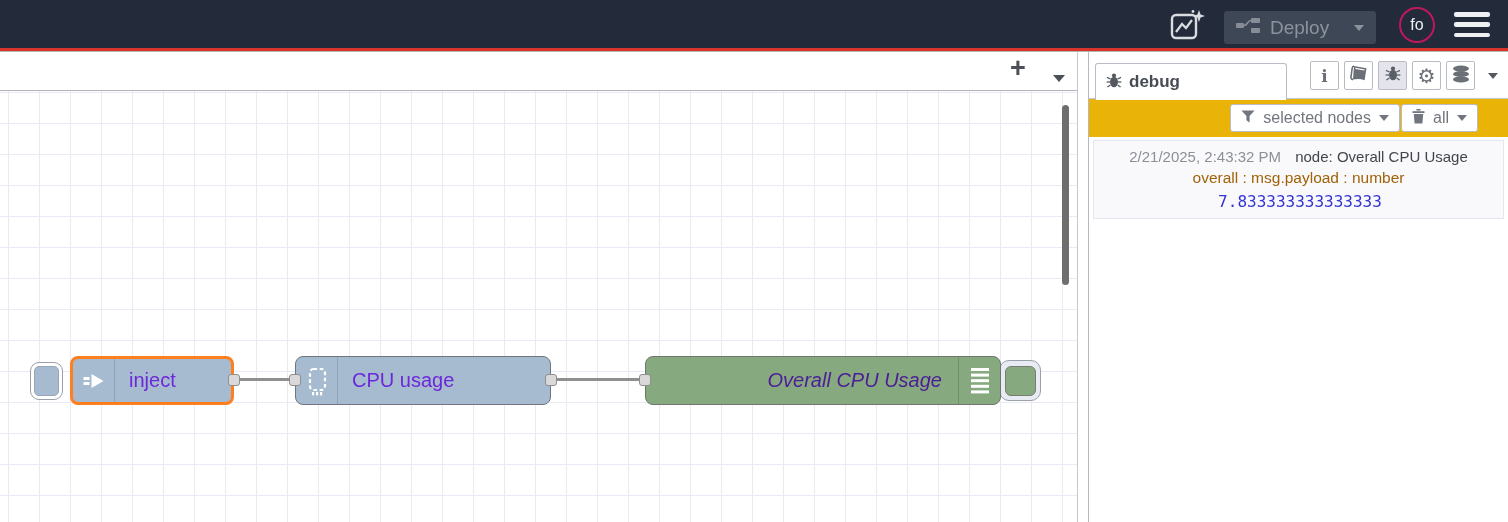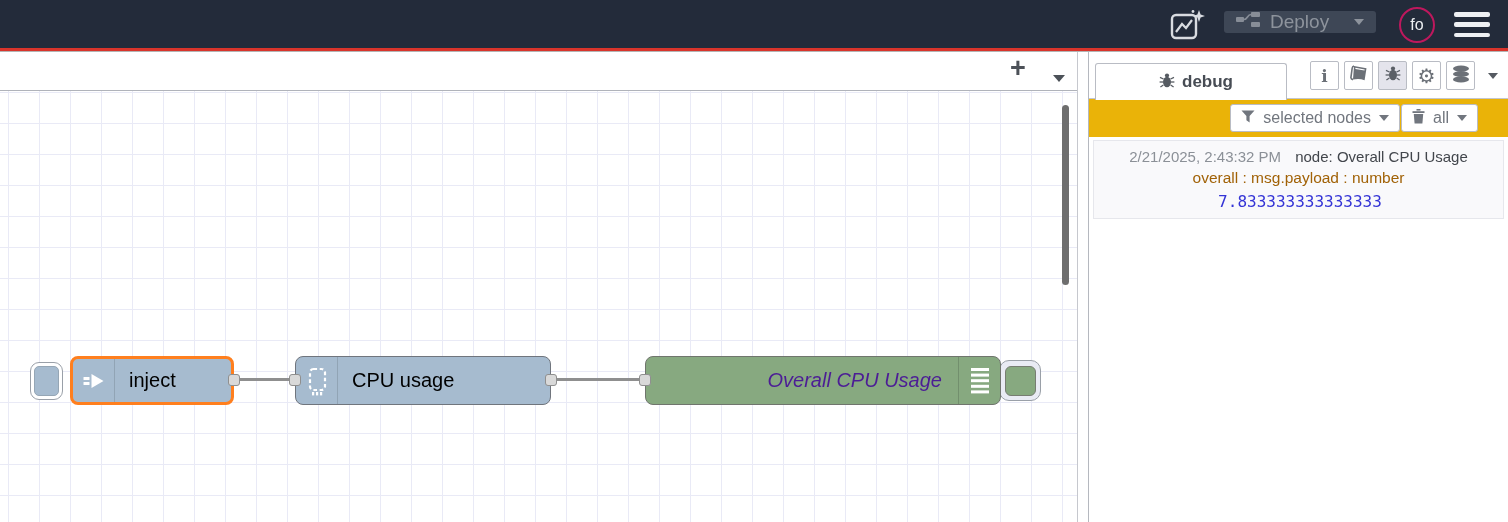--- a/index.html
+++ b/index.html
@@ -4,21 +4,21 @@
 <style>
   * { margin:0; padding:0; box-sizing:border-box; }
   html,body { width:1508px; height:522px; overflow:hidden;
     font-family:"Liberation Sans", sans-serif; background:#fff; }
 
   
   .header { position:absolute; left:0; top:0; width:1508px; height:48px; background:#232b3a; }
   .redbar { position:absolute; left:0; top:48px; width:1508px; height:3px; background:#d9342b; }
 
   .ai-icon { position:absolute; left:1168px; top:8px; width:40px; height:34px; cursor:pointer; }
-  .deploy-btn { position:absolute; left:1224px; top:11px; width:152px; height:22px;
+  .deploy-btn { position:absolute; left:1224px; top:11px; width:152px; height:33px;
     background:#3e4756; border-radius:3px; display:flex; align-items:center;
     padding:0 12px; gap:10px; cursor:default; }
   .deploy-label { color:#8d939c; font-size:19px; }
   .deploy-caret { margin-left:auto; color:#8d939c; }
   .caret { width:0; height:0; border-left:6px solid transparent; border-right:6px solid transparent;
     border-top:7px solid currentColor; display:inline-block; }
   .caret.sm { border-left-width:5px; border-right-width:5px; border-top-width:6px; }
 
   .avatar { position:absolute; left:1399px; top:7px; width:36px; height:36px; border:2px solid #be185d;
     border-radius:50%; color:#eef0f3; font-size:16px; display:flex; align-items:center;
@@ -52,42 +52,42 @@
   .wire { position:absolute; height:3px; background:#8f8f8f; z-index:1; }
   .node { position:absolute; height:49px; border-radius:8px; z-index:2; display:flex;
     align-items:center; cursor:pointer; }
   .node.blue { background:#a6bbcf; border:1px solid #70757d; }
   .node.selected { border:3px solid #ff7f1e; }
   .node.green { background:#87a980; border:1px solid #70756d; }
   .node-icon-region { width:42px; align-self:stretch; display:flex; align-items:center;
     justify-content:center; flex:0 0 auto; }
   .sep-r { border-right:1px solid rgba(0,0,0,0.12); }
   .sep-l { border-left:1px solid rgba(0,0,0,0.15); }
-  .node-label { font-size:20px; color:#000000; padding-left:14px; white-space:nowrap; }
+  .node-label { font-size:20px; color:#6d28d9; padding-left:14px; white-space:nowrap; }
   .node-label.italic { font-style:italic; padding:0 16px 0 0; margin-left:auto; color:#4c1d95; }
   .port { position:absolute; width:12px; height:12px; background:#d9d9d9; border:1.5px solid #8f8f8f;
     border-radius:3px; z-index:3; cursor:crosshair; }
 
   .inject-btn-outer { position:absolute; left:30px; top:271px; width:33px; height:38px;
     background:#fff; border:1.5px solid #9aa0a8; border-radius:9px; z-index:1; cursor:pointer; }
   .inject-btn-inner { position:absolute; inset:3px; background:#a6bbcf; border:1px solid #95a6b5;
     border-radius:5px; }
   .debug-btn-outer { position:absolute; left:999px; top:269px; width:42px; height:41px;
     background:#e9ebf4; border:1.5px solid #9aa0a8; border-radius:10px; z-index:1; cursor:pointer; }
   .debug-btn-inner { position:absolute; inset:4.5px; background:#87a980; border:1px solid #777d72;
     border-radius:6px; }
 
   
   .gap-strip { position:absolute; left:1078px; top:0; width:10px; height:471px; background:#fff; }
   .sidebar { position:absolute; left:1088px; top:0; width:420px; height:471px; background:#fff;
     border-left:1px solid #b5b8bf; }
   .sb-header { position:absolute; left:0; top:0; width:100%; height:47px; border-bottom:1px solid #c3c6cd; }
   .debug-tab { position:absolute; left:6px; top:11px; width:192px; height:37px; background:#fff;
     border:1px solid #b9bcc4; border-bottom:none; border-radius:3px 3px 0 0; display:flex;
-    align-items:center; gap:7px; padding-left:10px; cursor:pointer; z-index:2;justify-content:center; }
+    align-items:center; gap:7px; padding-left:10px; cursor:pointer; z-index:2; }
   .debug-tab-label { font-weight:700; font-size:17px; color:#474c54; }
   .sb-toolbar { position:absolute; right:10px; top:9px; display:flex; gap:5px; align-items:center; }
   .sb-tool-btn { width:29px; height:29px; border:1px solid #b9bcc4; border-radius:2px; background:#fff;
     display:flex; align-items:center; justify-content:center; color:#6b7077; cursor:pointer; }
   .sb-tool-btn.active { background:#e4e4ec; }
   .info-glyph { font-family:"DejaVu Serif", serif; font-weight:700; font-size:17px; }
   .gear-glyph { font-size:20px; line-height:1; }
   .sb-caret { color:#555a61; margin-left:8px; cursor:pointer; }
 
   .filter-row { position:absolute; left:0; top:47px; width:100%; height:38px; background:#eab308; }

